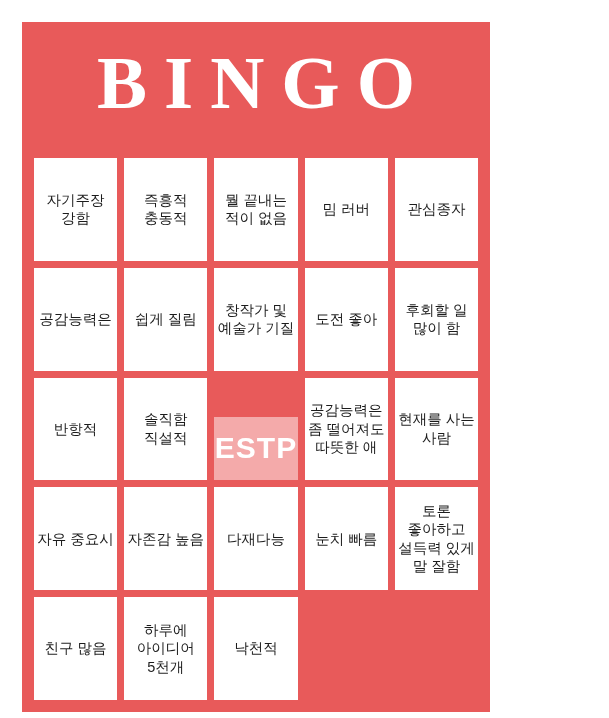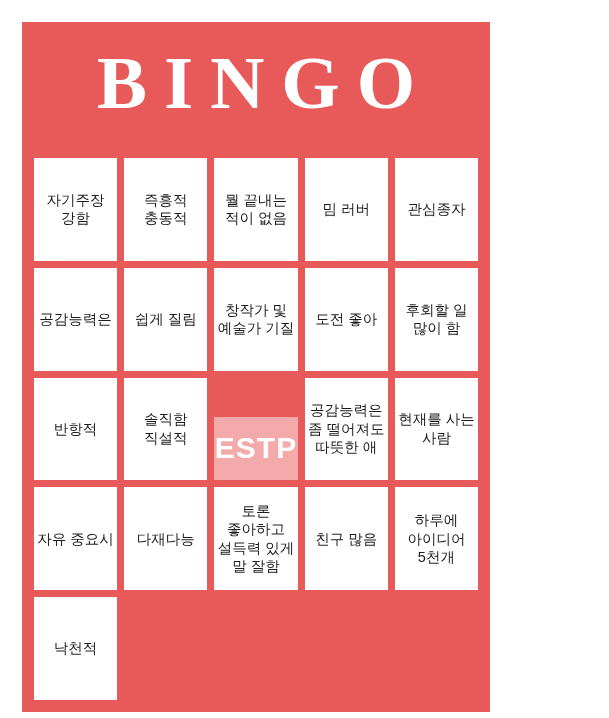--- a/index.html
+++ b/index.html
@@ -106,22 +106,24 @@
       <div class="cell">솔직함
 직설적</div>
       <div class="cell free">ESTP</div>
       <div class="cell">공감능력은
 좀 떨어져도
 따뜻한 애</div>
 
       <div class="cell">현재를 사는
 사람</div>
       <div class="cell">자유 중요시</div>
+      <div class="cell">자존감 높음</div>
       <div class="cell">다재다능</div>
 
+      <div class="cell">눈치 빠름</div>
       <div class="cell">토론
 좋아하고
 설득력 있게
 말 잘함</div>
       <div class="cell">친구 많음</div>
       <div class="cell">하루에
 아이디어
 5천개</div>
       <div class="cell">낙천적</div>
     </div>

